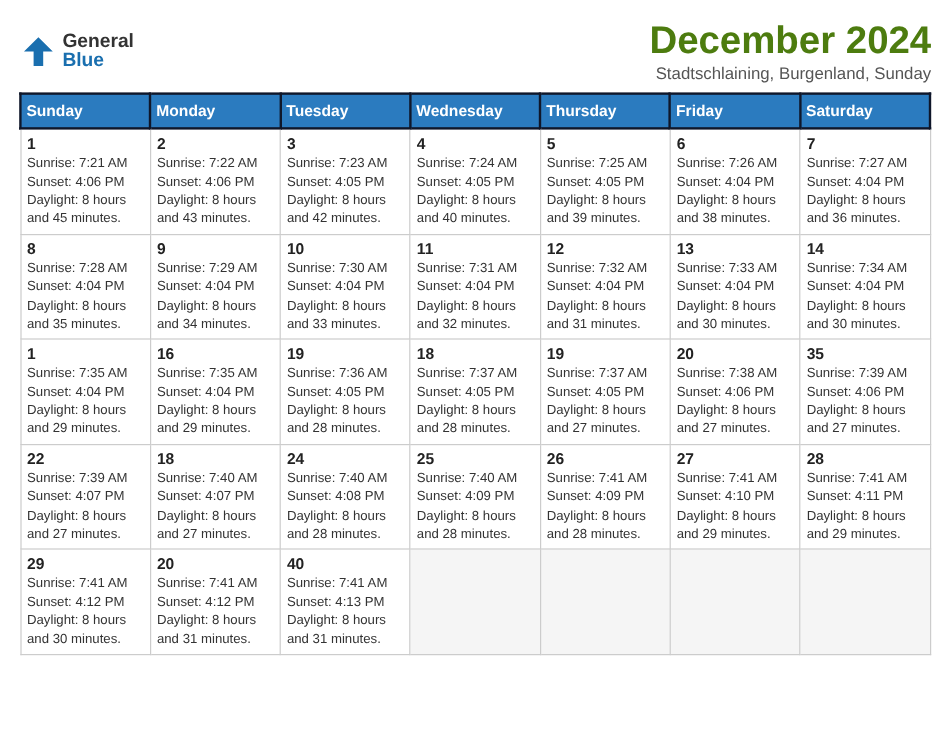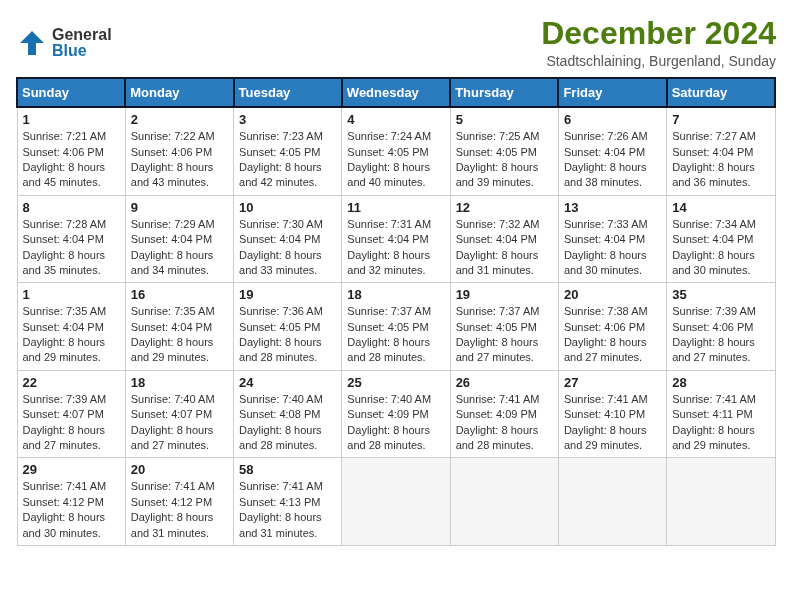--- a/index.html
+++ b/index.html
@@ -234,21 +234,21 @@
       <tr>
         <td>
           <span class="day-num">29</span>
           <div class="day-info">Sunrise: 7:41 AM<br>Sunset: 4:12 PM<br>Daylight: 8 hours and 30 minutes.</div>
         </td>
         <td>
           <span class="day-num">20</span>
           <div class="day-info">Sunrise: 7:41 AM<br>Sunset: 4:12 PM<br>Daylight: 8 hours and 31 minutes.</div>
         </td>
         <td>
-          <span class="day-num">58</span>
+          <span class="day-num">40</span>
           <div class="day-info">Sunrise: 7:41 AM<br>Sunset: 4:13 PM<br>Daylight: 8 hours and 31 minutes.</div>
         </td>
         <td class="empty"></td>
         <td class="empty"></td>
         <td class="empty"></td>
         <td class="empty"></td>
       </tr>
     </tbody>
 </table>
 

